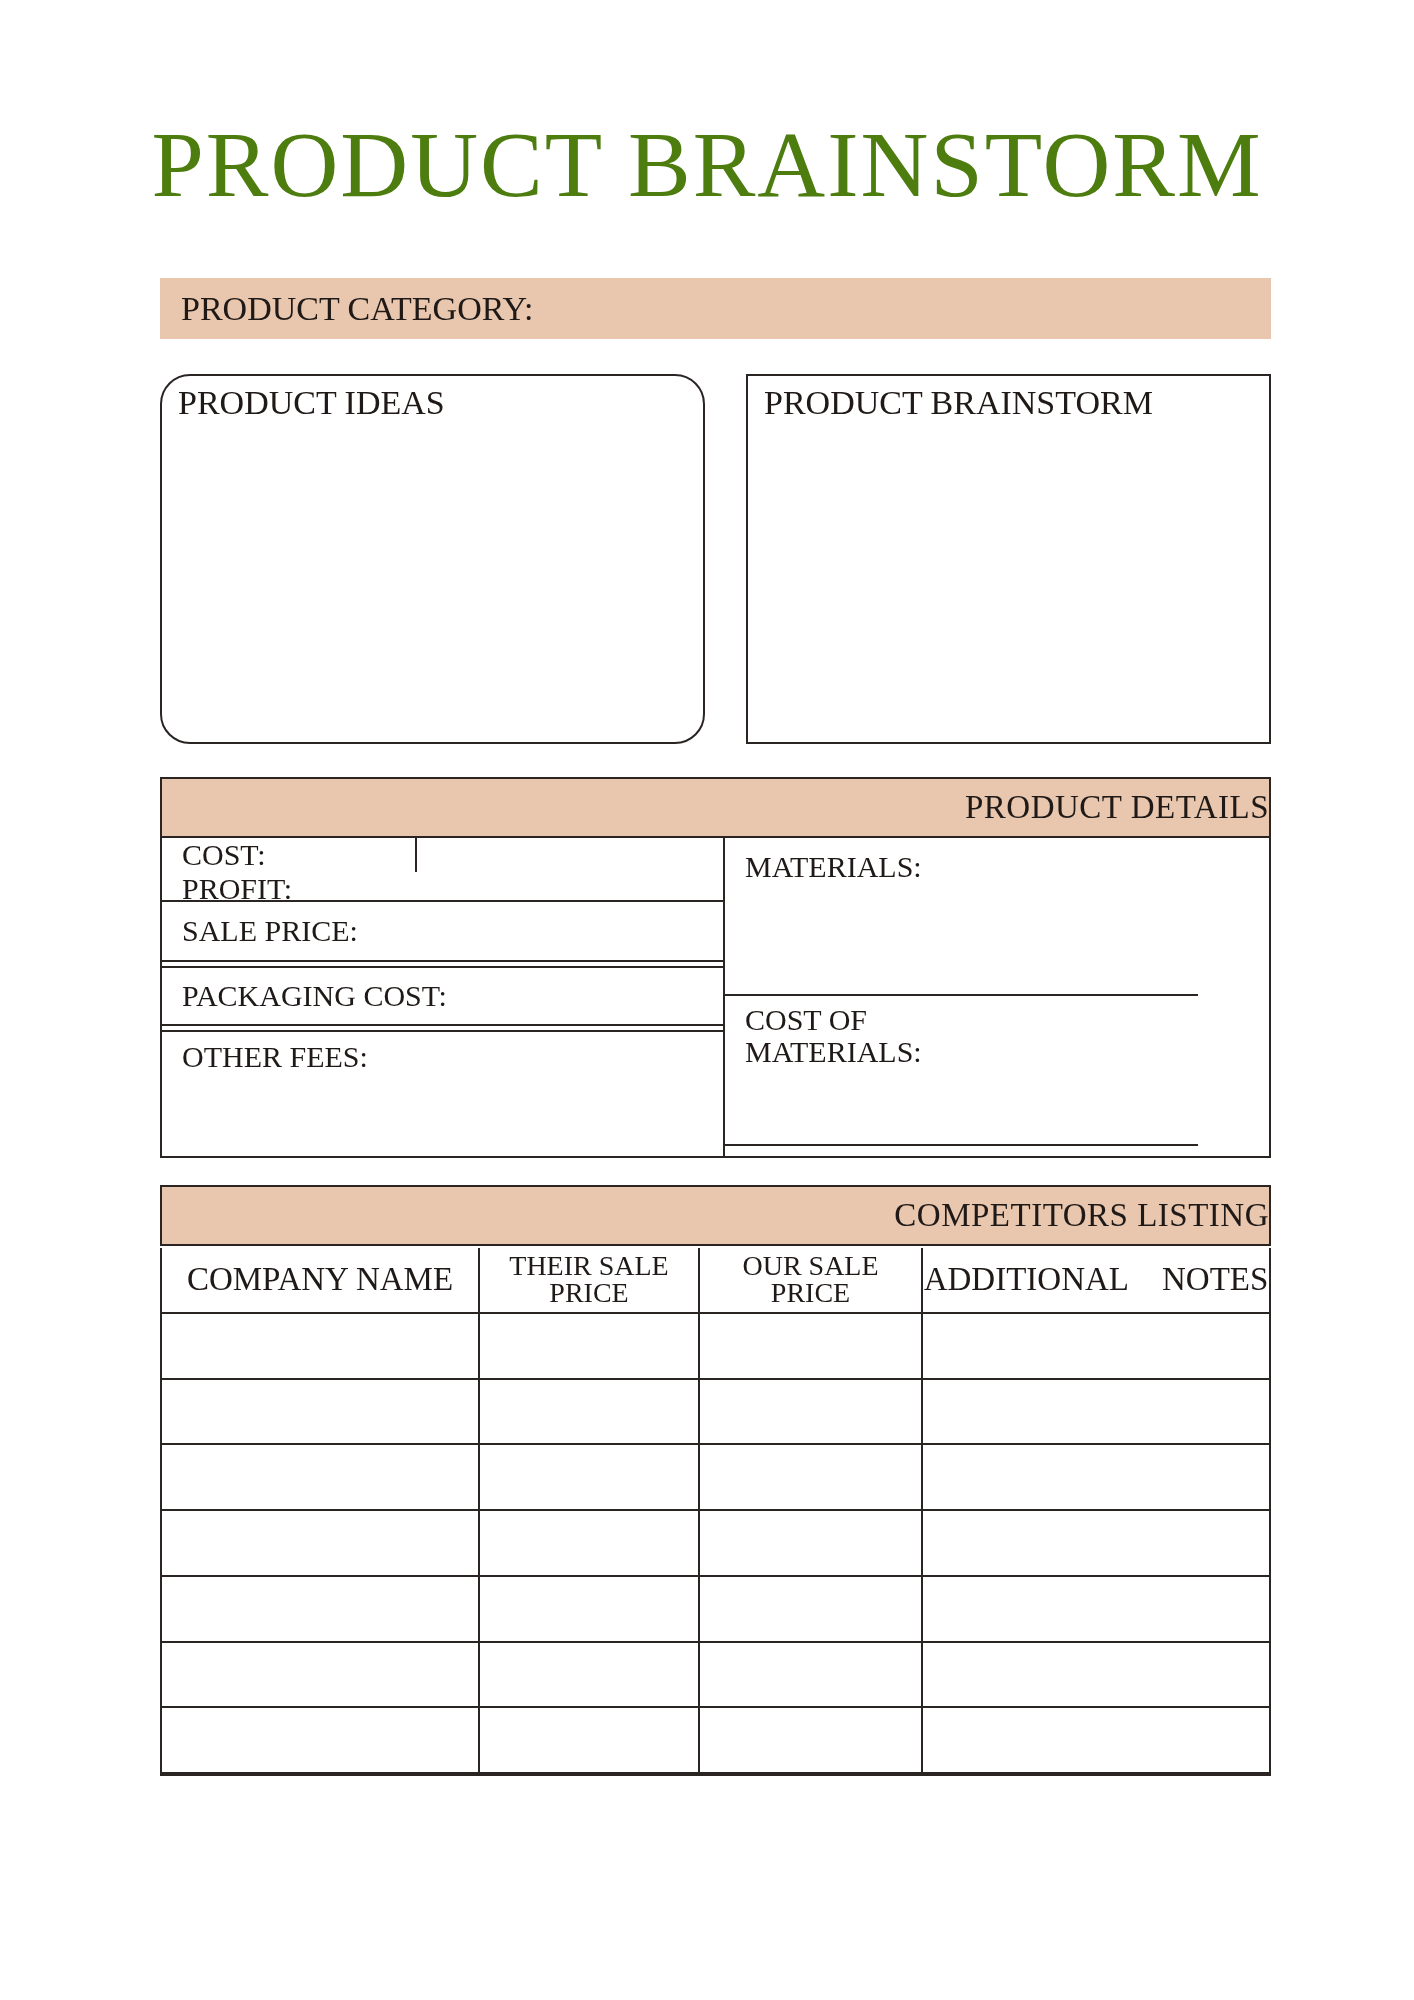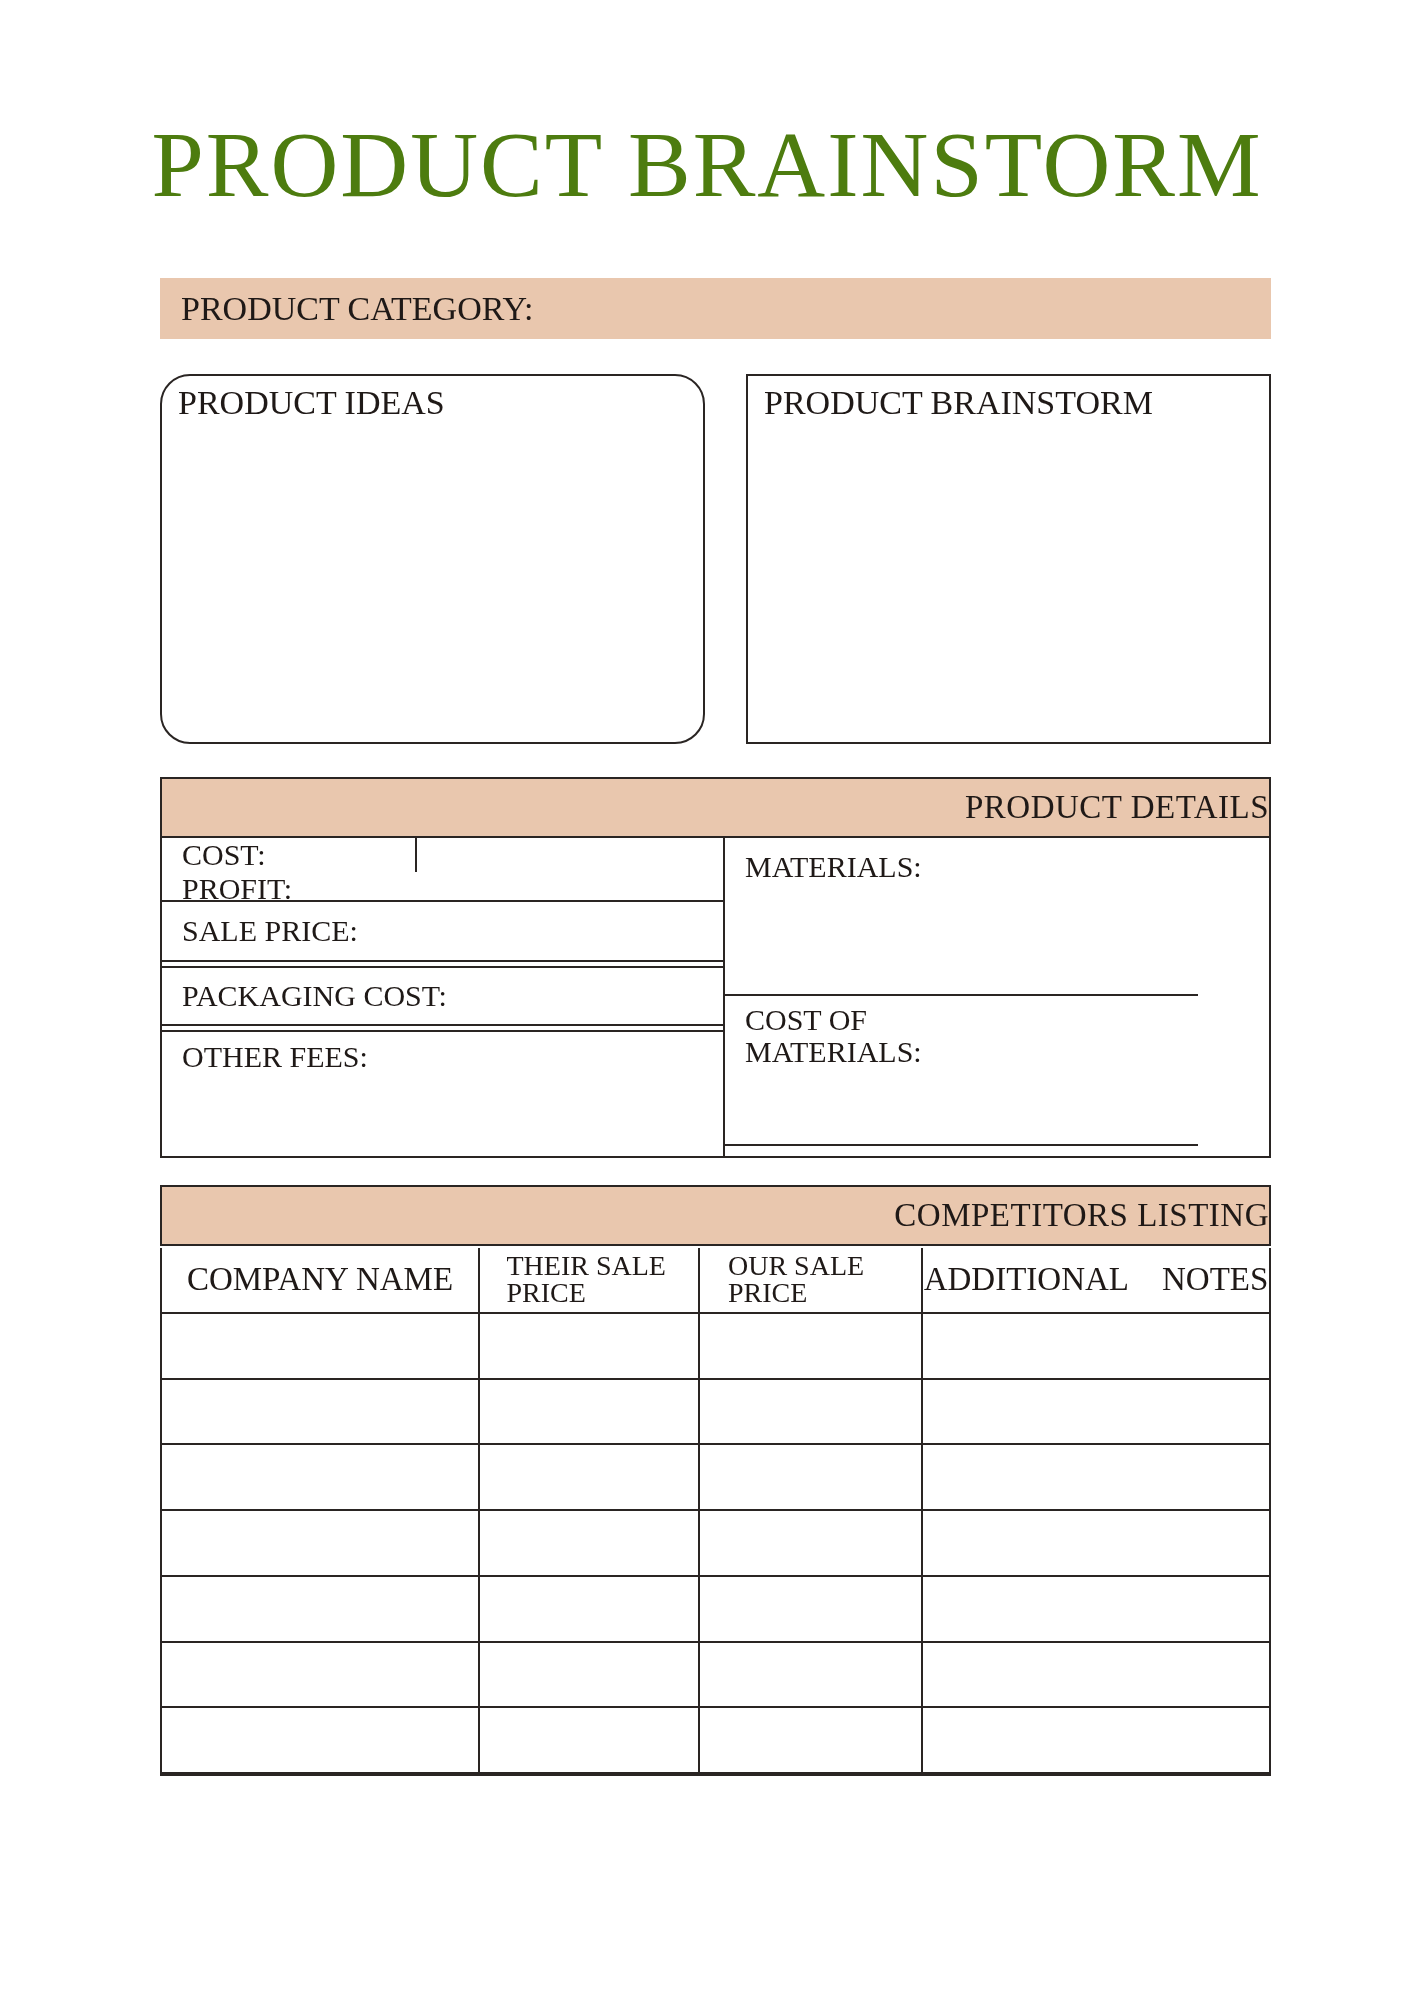--- a/index.html
+++ b/index.html
@@ -114,20 +114,21 @@
     border-bottom:4px solid var(--border);
     border-top:none;
     display:flex;flex-direction:column;
   }
   .comp-header{
     display:flex;height:66px;
     border-bottom:2px solid var(--border);
   }
   .comp-header .hcell{
     display:flex;align-items:center;justify-content:center;
+    text-align:center;
     line-height:0.95;
     white-space:pre-wrap;
   }
   .comp-header .hcell:nth-child(1){width:316px;font-size:33px;}
   .comp-header .hcell:nth-child(2){width:220px;border-left:2px solid var(--border);font-size:28px;}
   .comp-header .hcell:nth-child(3){width:223px;border-left:2px solid var(--border);font-size:28px;}
   .comp-header .hcell:nth-child(4){flex:1;border-left:2px solid var(--border);font-size:33px;}
   .comp-header .hwrap{display:inline-block;max-width:165px;}
   .comp-body{display:flex;flex-direction:column;flex:1;}
   .comp-row{

